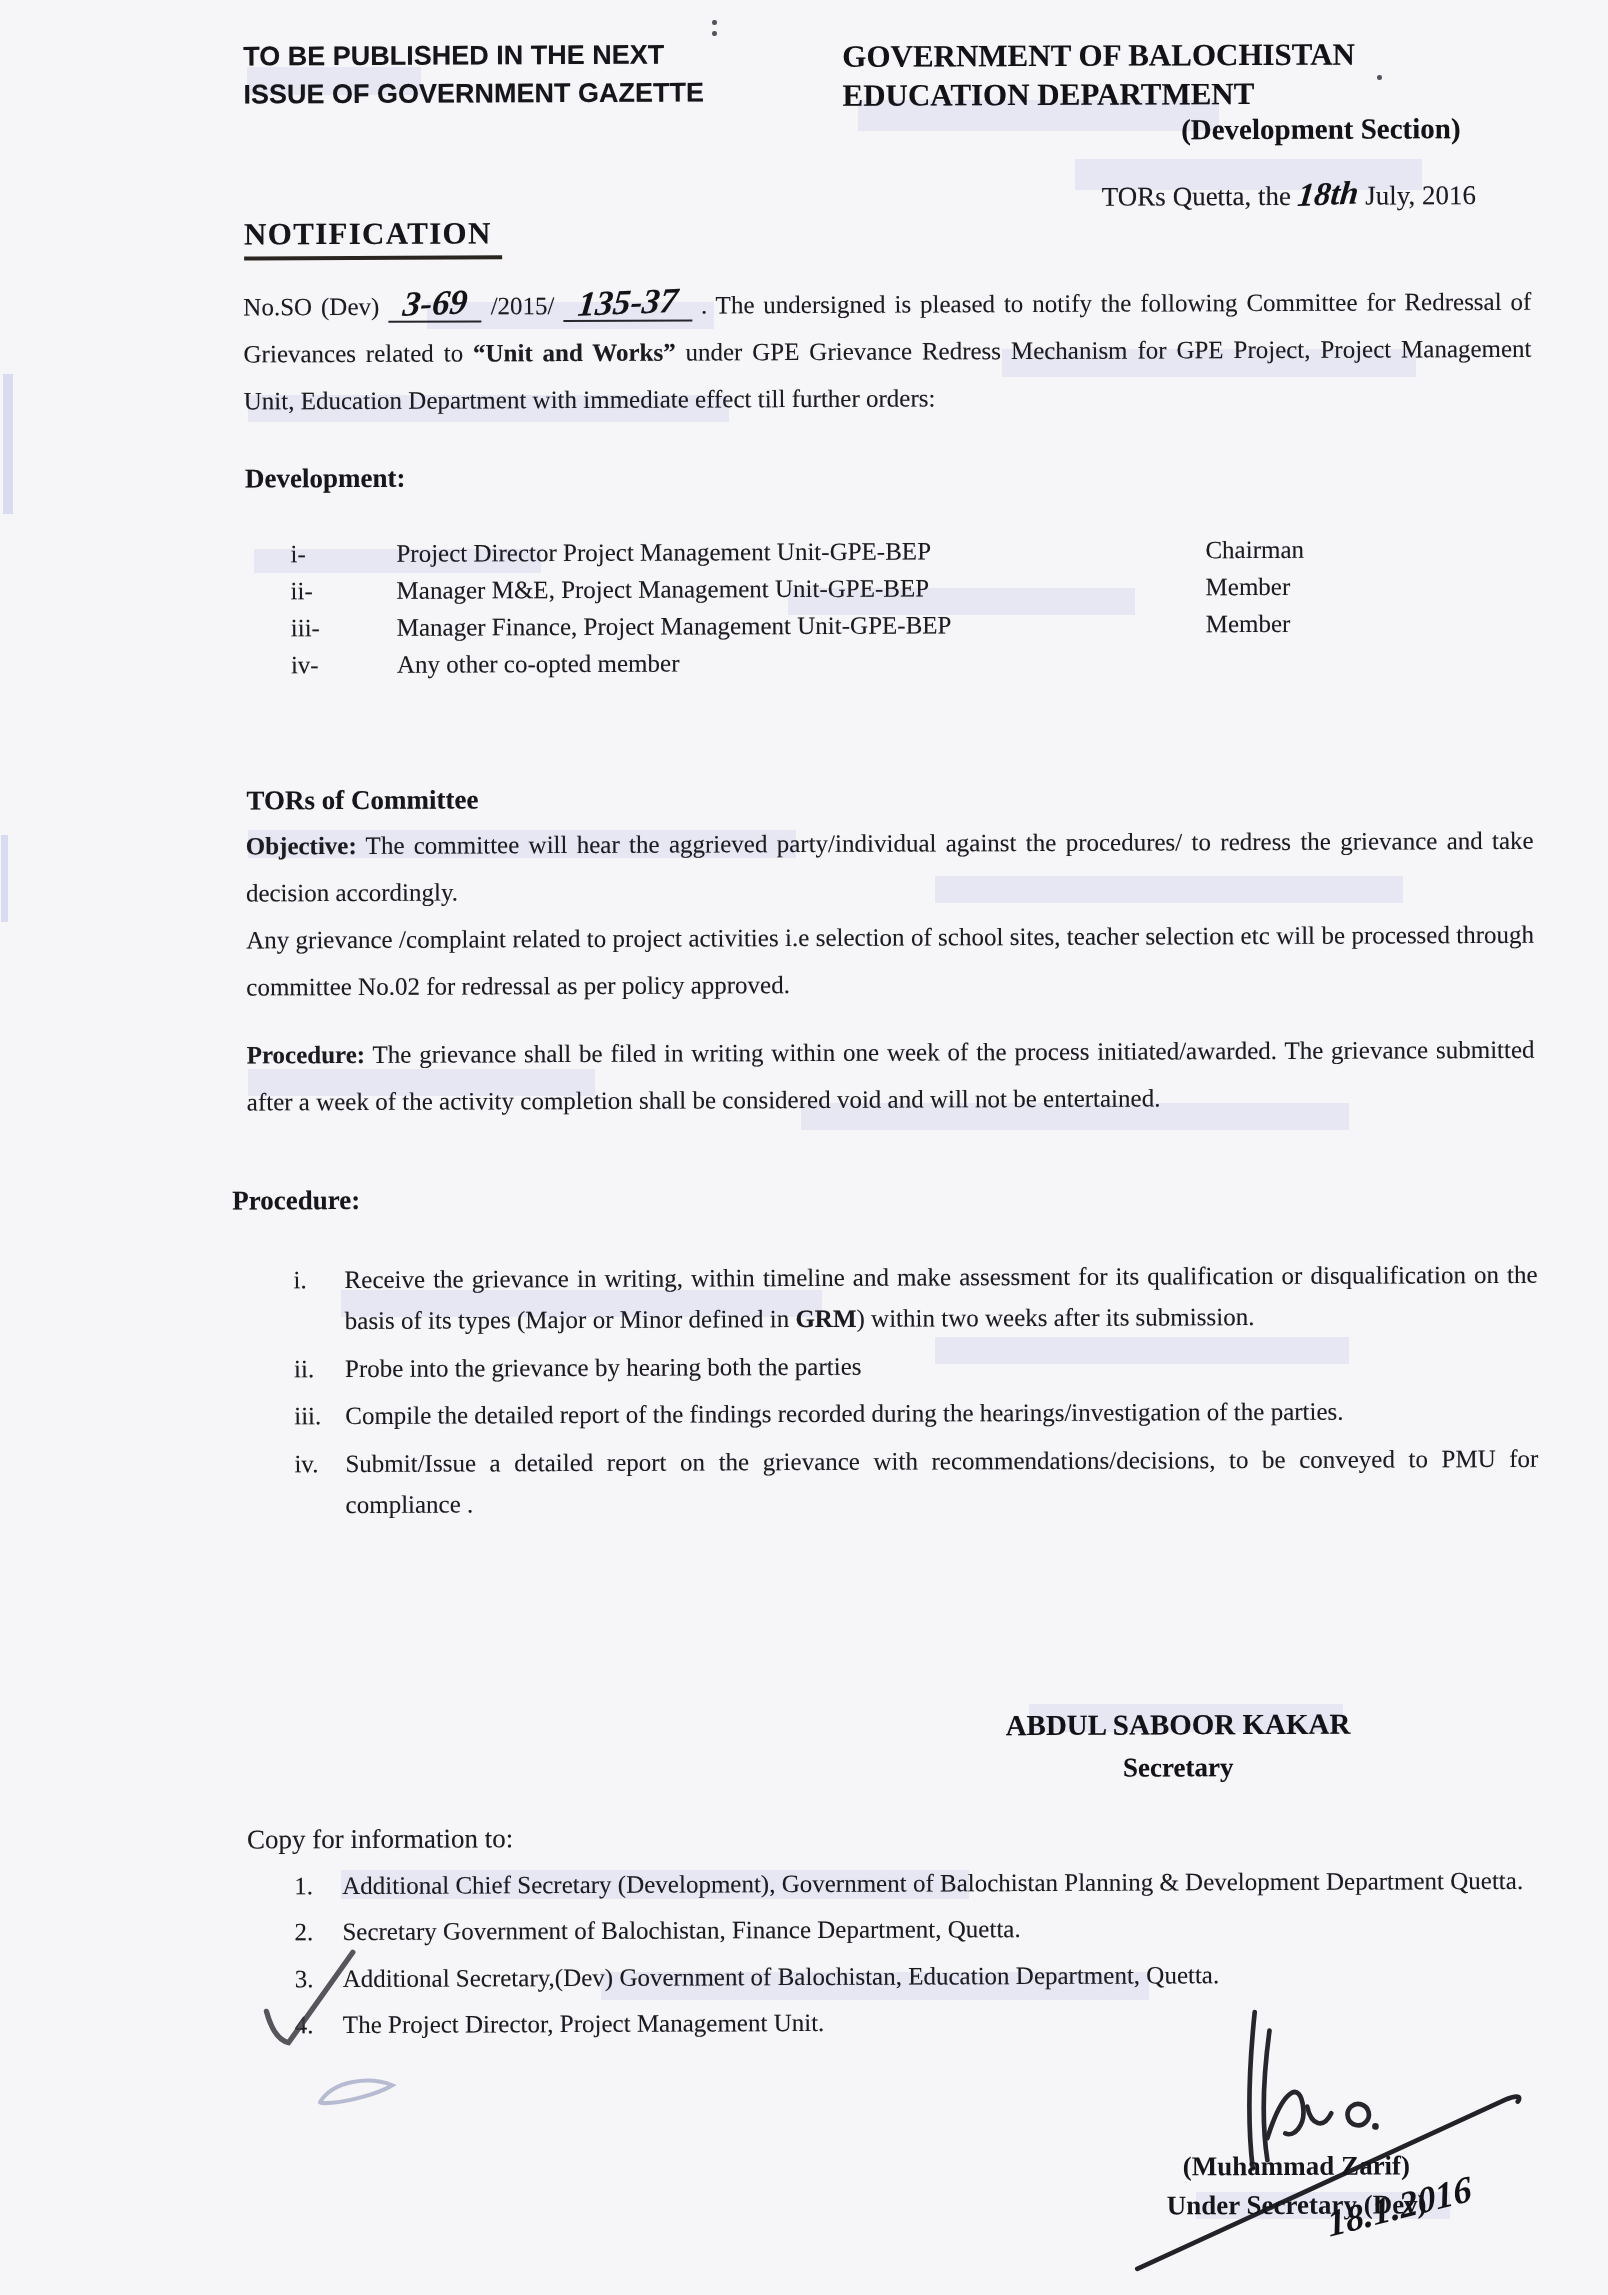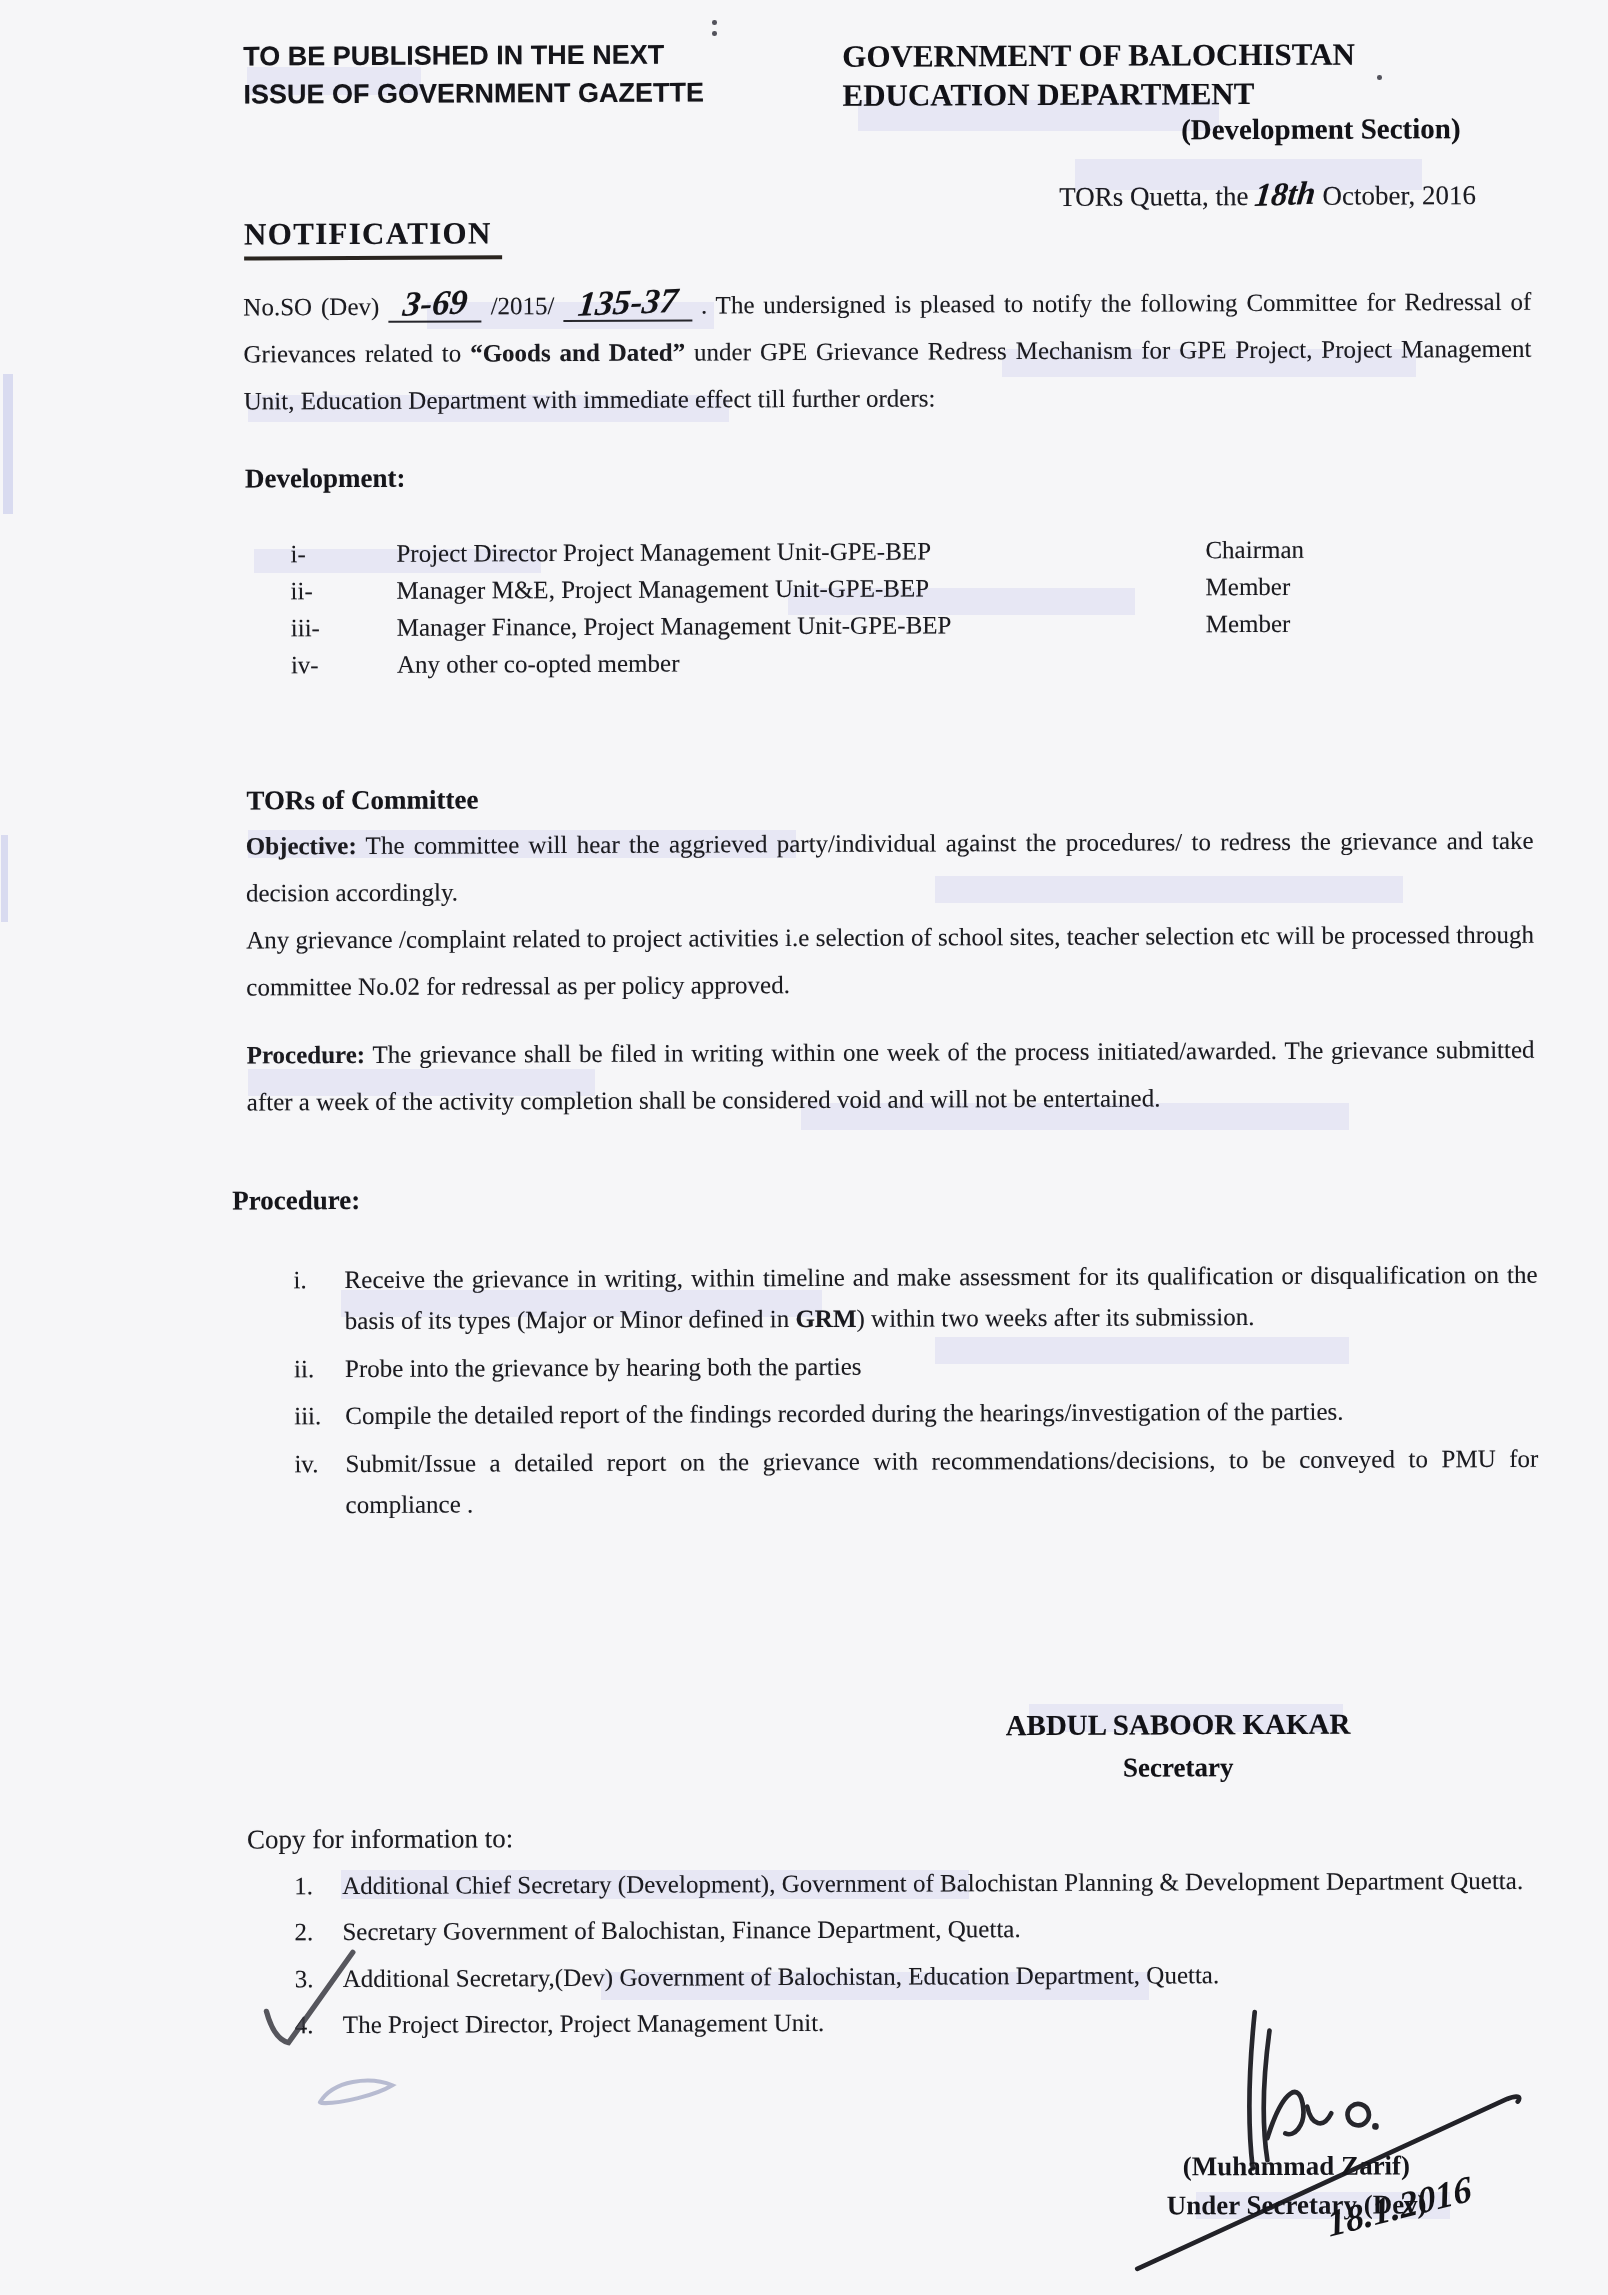--- a/index.html
+++ b/index.html
@@ -98,33 +98,33 @@
 
     <div class="abs gov-block ink">
       <div>GOVERNMENT OF BALOCHISTAN</div>
       <div>EDUCATION DEPARTMENT</div>
     </div>
     <div class="abs section-line ink">(Development Section)</div>
 
     <div class="abs date-line ink">
       <span>TORs Quetta, the</span>
       <span class="hand" style="font-size:33px;">18th</span>
-      <span>October, 2016</span>
+      <span>July, 2016</span>
     </div>
 
     <div class="abs doc-title ink">NOTIFICATION</div>
 
     <div class="abs para intro ink">
       <span>No.SO  (Dev) </span>
       <span class="blank"><span class="hand ref-hand">3-69</span></span>
       <span> /2015/</span>
       <span class="blank"><span class="hand ref-hand">135-37</span></span>
       <span>. </span>
       <span>The undersigned is pleased to notify the following Committee for Redressal of Grievances related to </span>
-      <b>“Goods and Dated”</b>
+      <b>“Unit and Works”</b>
       <span> under GPE Grievance Redress Mechanism for GPE Project, Project Management Unit, Education Department with immediate effect till further orders:</span>
     </div>
 
     <div class="abs heading ink" style="left:248px;top:461px;">Development:</div>
 
     <div class="abs members ink">
       <div class="member-row">
         <span>i-</span>
         <span>Project Director Project Management Unit-GPE-BEP</span>
         <span>Chairman</span>

